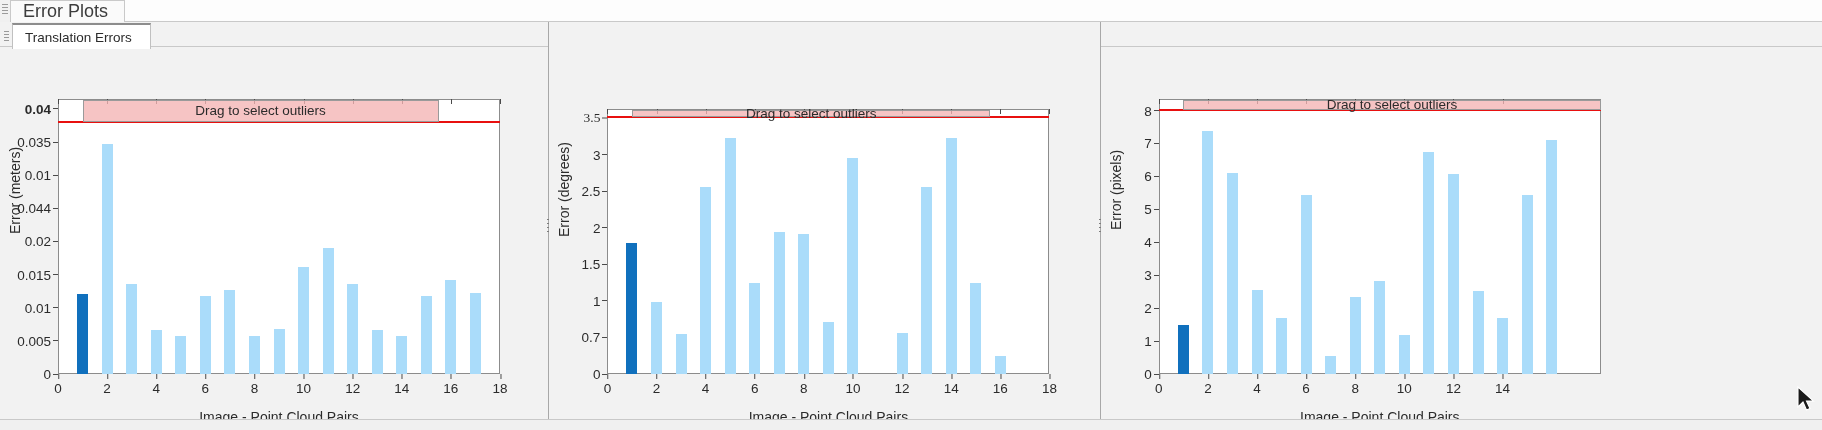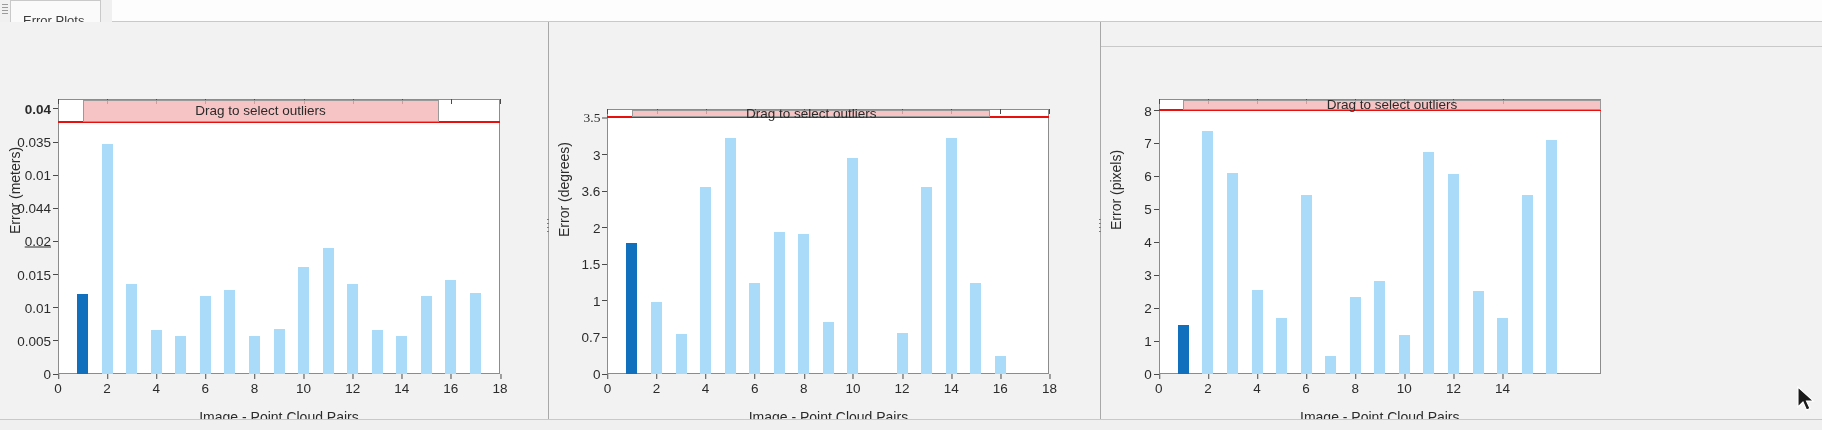--- a/index.html
+++ b/index.html
@@ -17,24 +17,24 @@
     background:#f0f0f0;border-bottom:1px solid #c8c8c8;
   }
   .grip{
     display:inline-block;width:6px;height:12px;margin:4px 2px 0 2px;
     background:
       repeating-linear-gradient(to bottom,#9a9a9a 0 1px,transparent 1px 3px);
     vertical-align:top;
   }
   .outer-tab{
     position:absolute;left:10px;top:0;height:21px;line-height:21px;
-    padding:9px 16px 0 12px;background:#fafafa;
+    padding:0 16px 0 12px;background:#fafafa;
     border-left:1px solid #c9c9c9;border-right:1px solid #c9c9c9;
     border-top:1px solid #c9c9c9;
-    font-size:13px;color:#3c3c3c;white-space:nowrap;
+    font-size:18px;color:#3c3c3c;white-space:nowrap;
   }
   .outer-tab-filler{
     position:absolute;left:112px;top:0;right:0;height:21px;
     background:#fdfdfd;border-bottom:1px solid #c9c9c9;
   }
 
   
   .panels{position:absolute;left:0;top:22px;width:1822px;height:408px;display:flex;}
   .panel{position:relative;height:408px;background:#f2f2f2;}
   .p1{width:549px;}
@@ -139,29 +139,36 @@
     <div class="outer-tab-filler"></div>
     <span class="grip"></span>
     <div class="outer-tab">
       <span>Error Plots</span>
     </div>
   </div>
 
   <div class="panels">
 
     <div class="panel p1">
+      <div class="ptabbar">
+        <div class="ptab-underline"></div>
+        <div class="ptab">
+          <span class="pgrip"></span>
+          <span>Translation Errors</span>
+        </div>
+      </div>
       <div class="chart">
         <div class="ylabel" style="top:18px;height:250px;">Error (meters)</div>
         <div class="plotwrap" id="plot0" style="left:58px;top:52px;width:442px;height:275px;">
           <div class="axes"></div>
         <div class="ytick" style="top: 275px;">0</div>
             <div class="ytick" style="top: 241.867px;">0.005</div>
             <div class="ytick" style="top: 208.735px;">0.01</div>
             <div class="ytick" style="top: 175.602px;">0.015</div>
-            <div class="ytick" style="top: 142.47px; text-decoration: underline;">0.02</div>
+            <div class="ytick" style="top: 142.47px;">0.02</div>
             <div class="ytick" style="top: 109.337px;">0.044</div>
             <div class="ytick" style="top: 76.2048px;">0.01</div>
             <div class="ytick" style="top: 43.0723px;">0.035</div>
             <div class="ytick" style="top: 9.93976px; font-weight: bold;">0.04</div>
             <div class="xtick" style="left: 0px;">0</div>
             <div class="ttick" style="left: 0px;"></div>
             <div class="xtick" style="left: 49.1111px;">2</div>
             <div class="ttick" style="left: 49.1111px;"></div>
             <div class="xtick" style="left: 98.2222px;">4</div>
             <div class="ttick" style="left: 98.2222px;"></div>
@@ -210,21 +217,21 @@
     <div class="panel p2">
       <div class="chart">
         <div class="ylabel" style="top:18px;height:250px;">Error (degrees)</div>
         <div class="plotwrap" id="plot1" style="left:58px;top:62px;width:442px;height:265px;">
           <div class="axes"></div>
         <div class="ytick" style="top: 265px;">0</div>
             <div class="ytick" style="top: 228.499px;">0.7</div>
             <div class="ytick" style="top: 191.997px;">1</div>
             <div class="ytick" style="top: 155.496px;">1.5</div>
             <div class="ytick" style="top: 118.994px;">2</div>
-            <div class="ytick" style="top: 82.4931px;">3.6</div>
+            <div class="ytick" style="top: 82.4931px;">2.5</div>
             <div class="ytick" style="top: 45.9917px;">3</div>
             <div class="ytick" style="top: 9.49036px; font-family: Liberation Serif, serif;">3.5</div>
             <div class="xtick" style="left: 0px;">0</div>
             <div class="ttick" style="left: 0px;"></div>
             <div class="xtick" style="left: 49.1111px;">2</div>
             <div class="ttick" style="left: 49.1111px;"></div>
             <div class="xtick" style="left: 98.2222px;">4</div>
             <div class="ttick" style="left: 98.2222px;"></div>
             <div class="xtick" style="left: 147.333px;">6</div>
             <div class="ttick" style="left: 147.333px;"></div>

